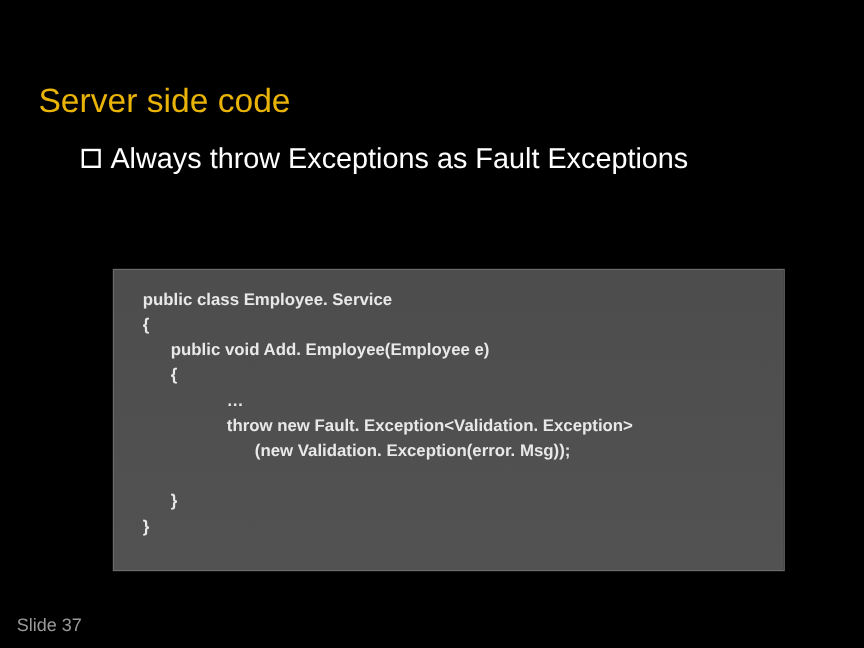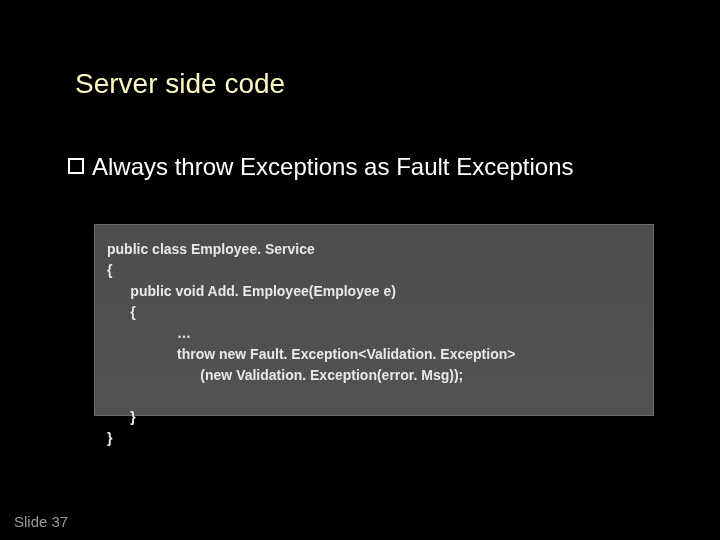--- a/index.html
+++ b/index.html
@@ -14,32 +14,30 @@
   .slide {
     width: 720px;
     height: 540px;
     position: relative;
     background: #000;
   }
   .title {
     position: absolute;
     top: 68px;
     left: 32px;
-    color: #fef9c3;
+    color: #eab308;
     font-size: 28px;
     font-weight: 400;
-    margin-left: 43px;
   }
   .body {
     position: absolute;
     top: 118px;
     left: 68px;
     right: 40px;
     color: #fff;
-    margin-top: 34px;
   }
   .bullet-row {
     display: flex;
     align-items: flex-start;
     font-size: 24px;
     line-height: 1.25;
   }
   .bullet-square {
     width: 16px;
     height: 16px;
@@ -50,29 +48,29 @@
     box-sizing: border-box;
   }
   .bullet-text {
     font-size: 24px;
   }
   .code-box {
     position: absolute;
     top: 224px;
     left: 94px;
     width: 560px;
-    height: 192px;
+    height: 252px;
     background: #4b4b4b;
     background: linear-gradient(180deg, #4d4d4d 0%, #525252 100%);
     border: 1px solid #6a6a6a;
     color: #e8e8e8;
     font-family: Arial, Helvetica, sans-serif;
     font-size: 14px;
     font-weight: bold;
-    padding: 14px 12px 12px 12px;
+    padding: 14px 12px 12px 24px;
     box-sizing: border-box;
     line-height: 1.5;
     white-space: pre;
   }
   .footer {
     position: absolute;
     bottom: 10px;
     left: 14px;
     color: #9a9a9a;
     font-size: 15px;

